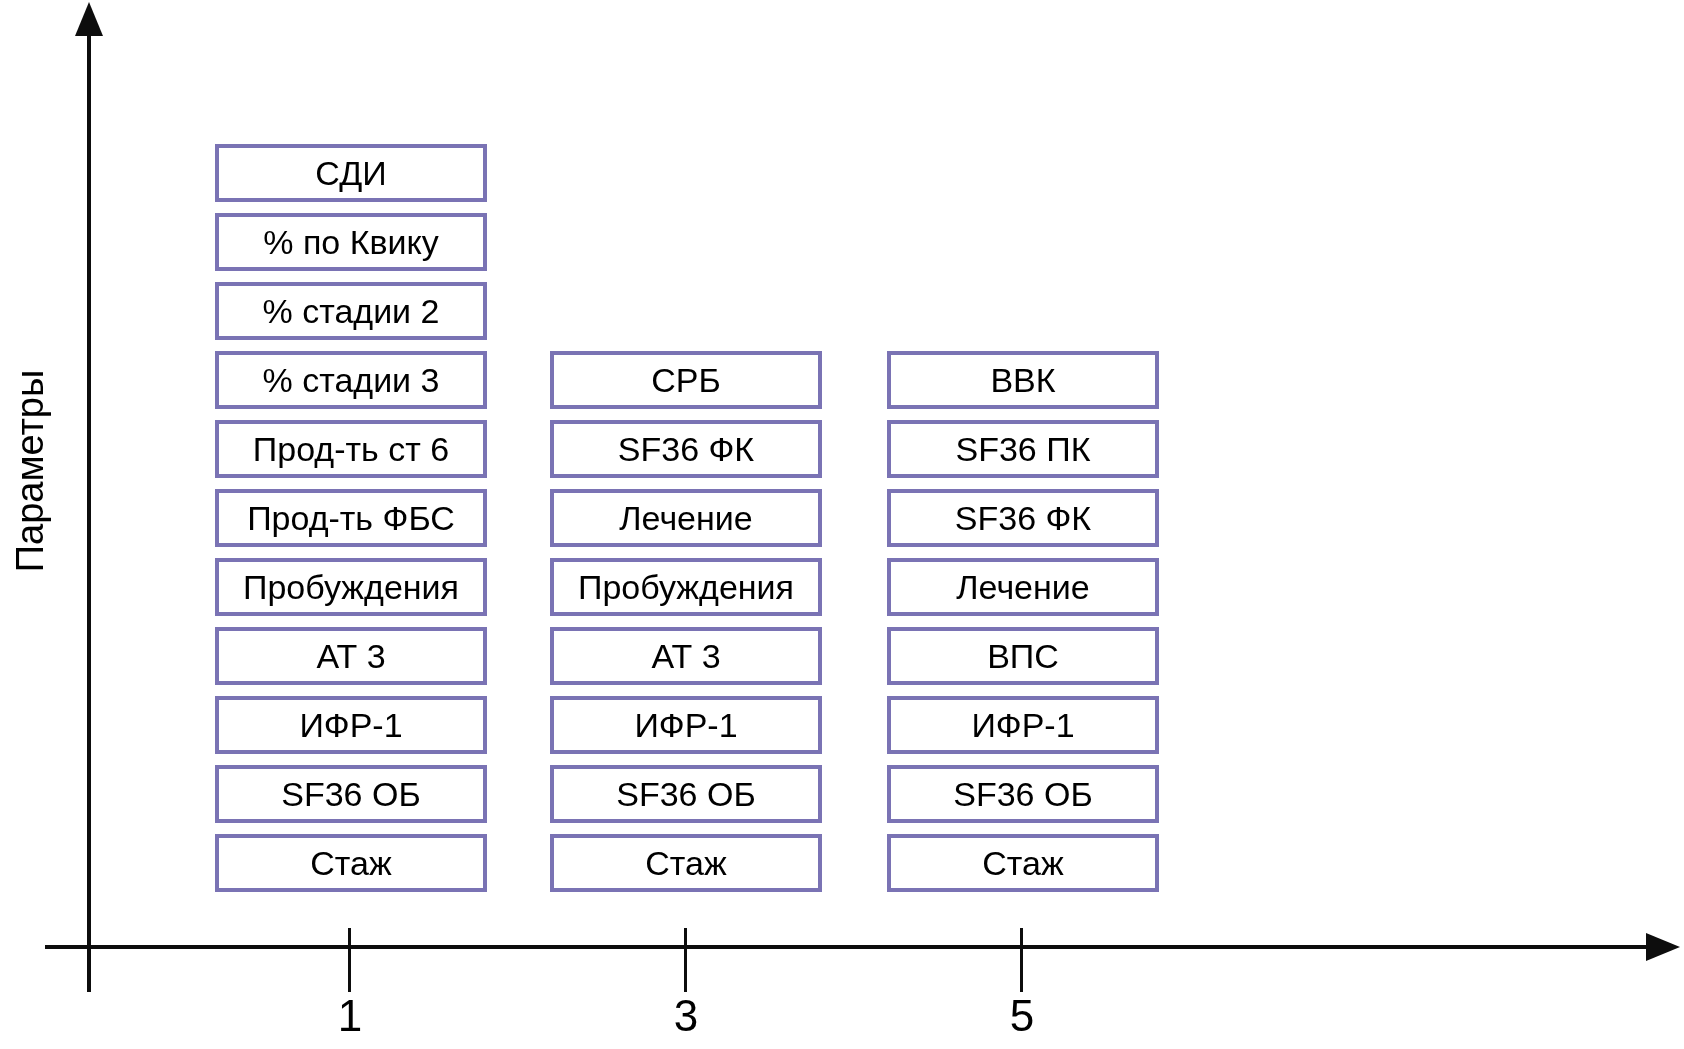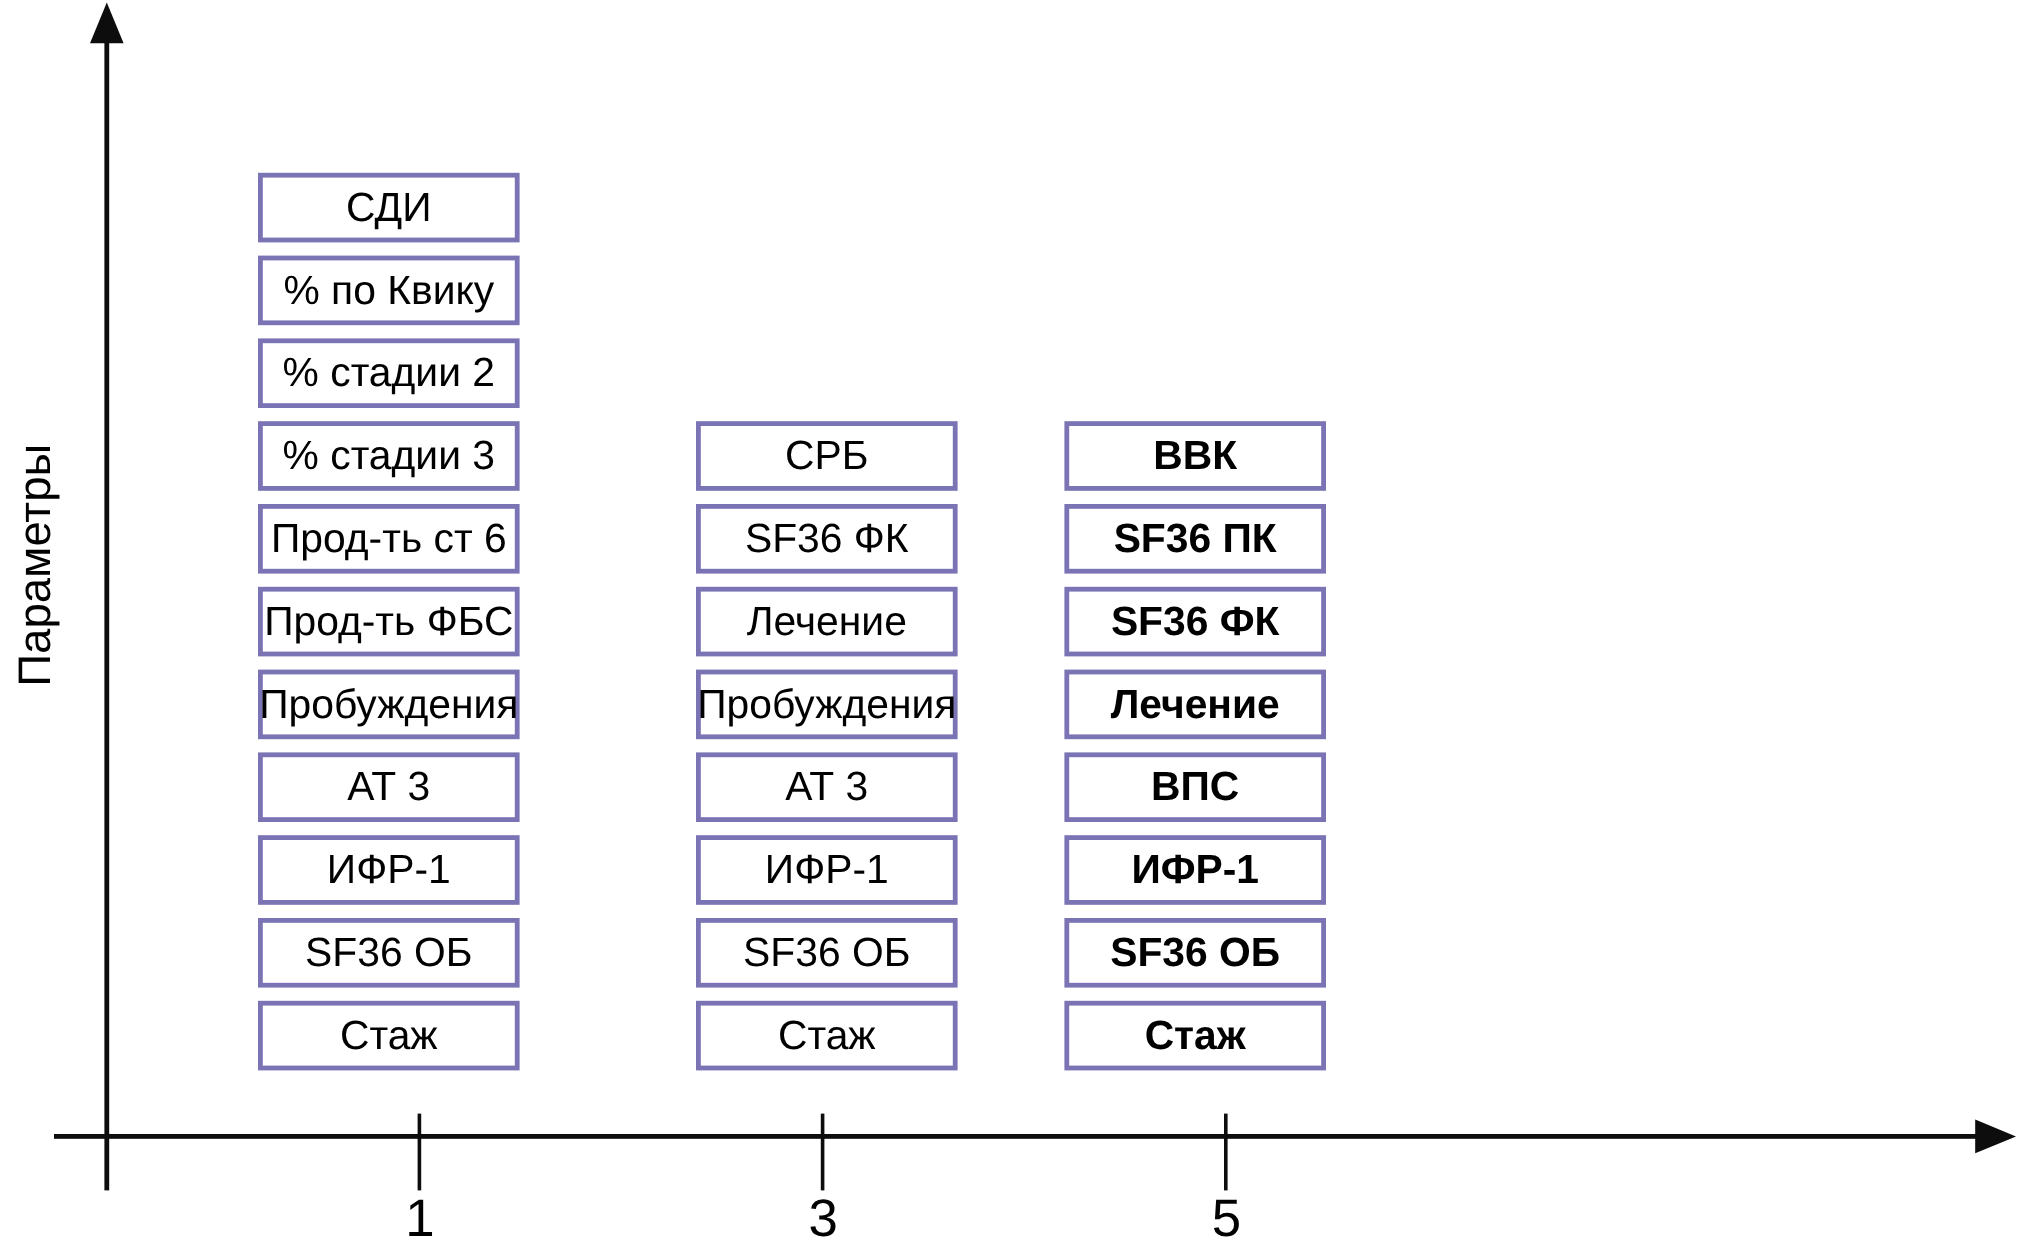--- a/index.html
+++ b/index.html
@@ -79,28 +79,28 @@
     text-align: center;
     font-size: 38px;
     line-height: 1;
     transform: rotate(-90deg);
     white-space: nowrap;
   }
   
   .col {
     position: absolute;
     bottom: 157px;
-    width: 218px;
+    width: 272px;
     display: flex;
     flex-direction: column;
     gap: 11px;
   }
   .col-1 { left: 215px; }
-  .col-2 { left: 580px; }
-  .col-3 { left: 887px; font-weight: bold; }
+  .col-2 { left: 550px; }
+  .col-3 { left: 887px; }
   .pbox {
     box-sizing: border-box;
     height: 58px;
     background: #ffffff;
     border: 4px solid var(--box-border, #7a73b4);
     display: flex;
     align-items: center;
     justify-content: center;
     font-size: 34px;
     line-height: 1;

